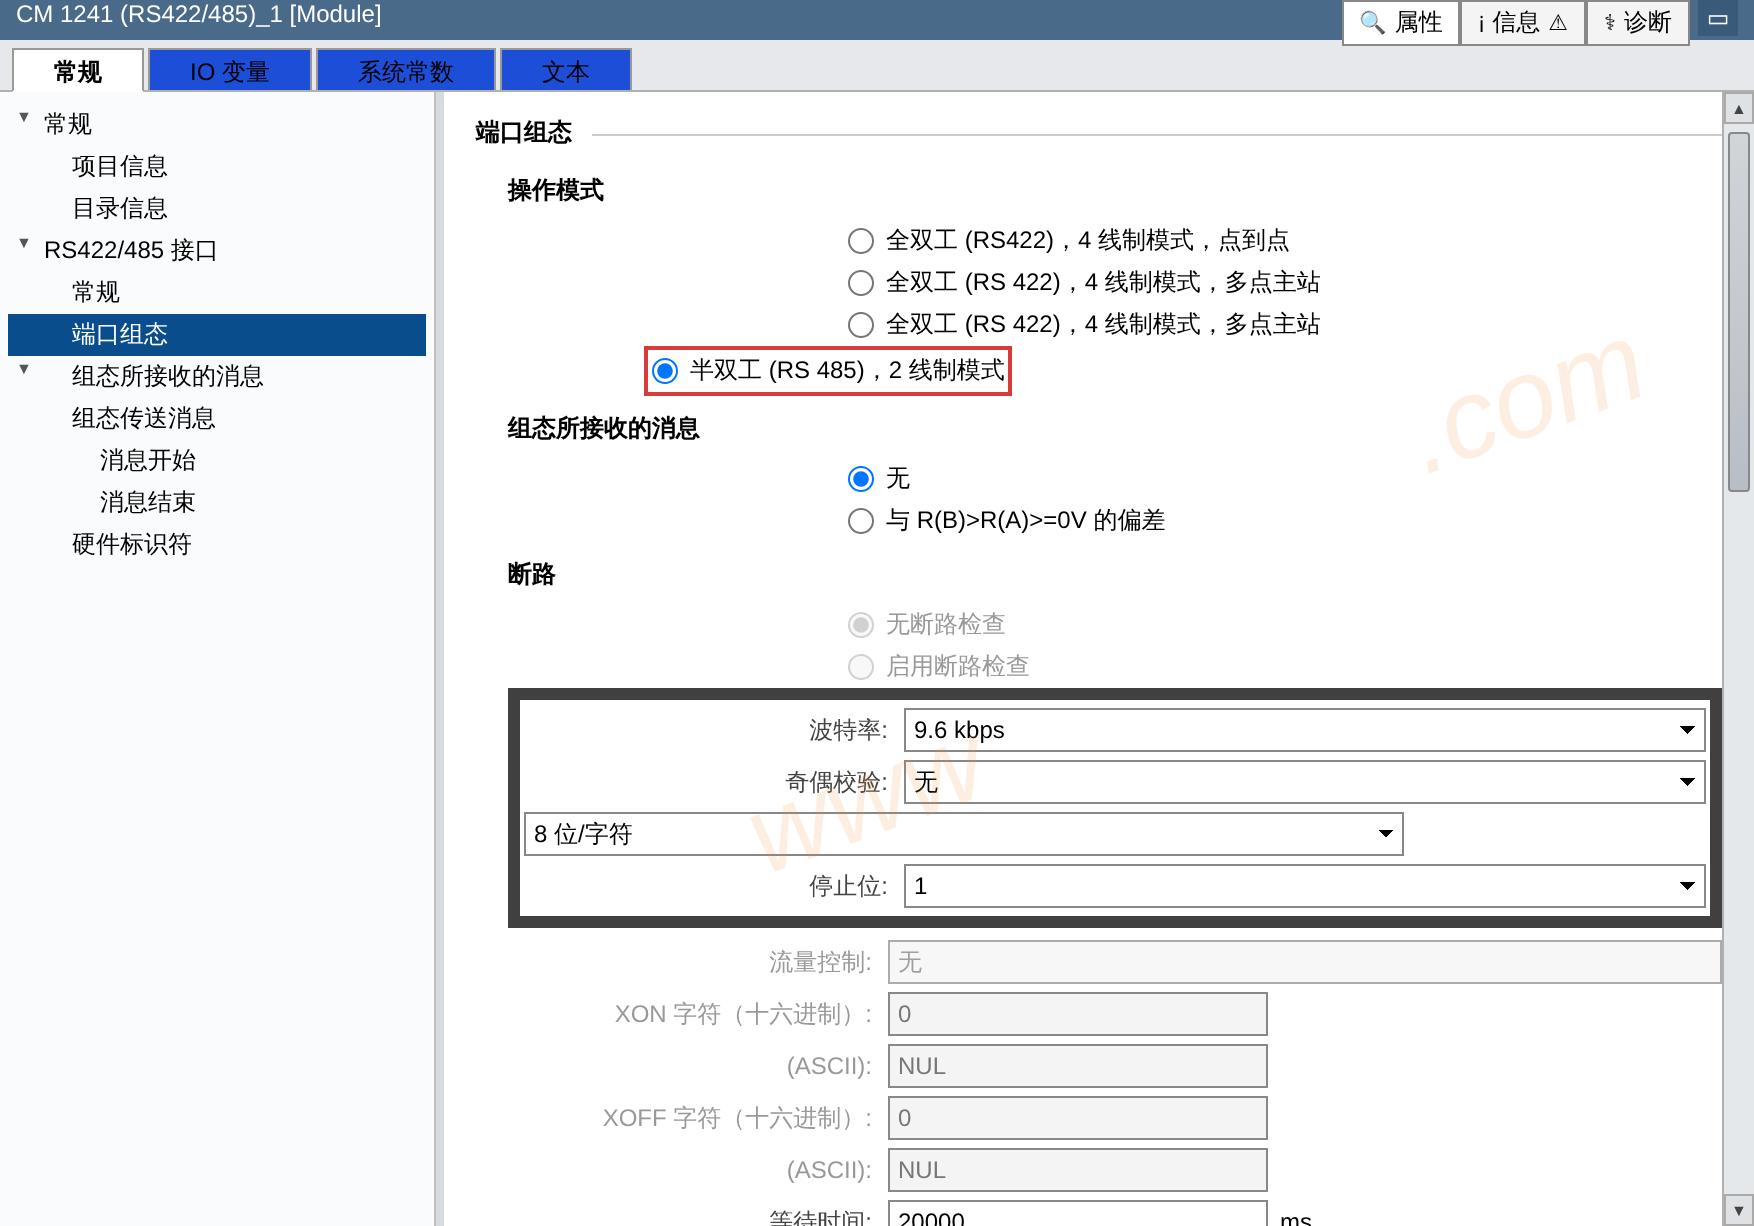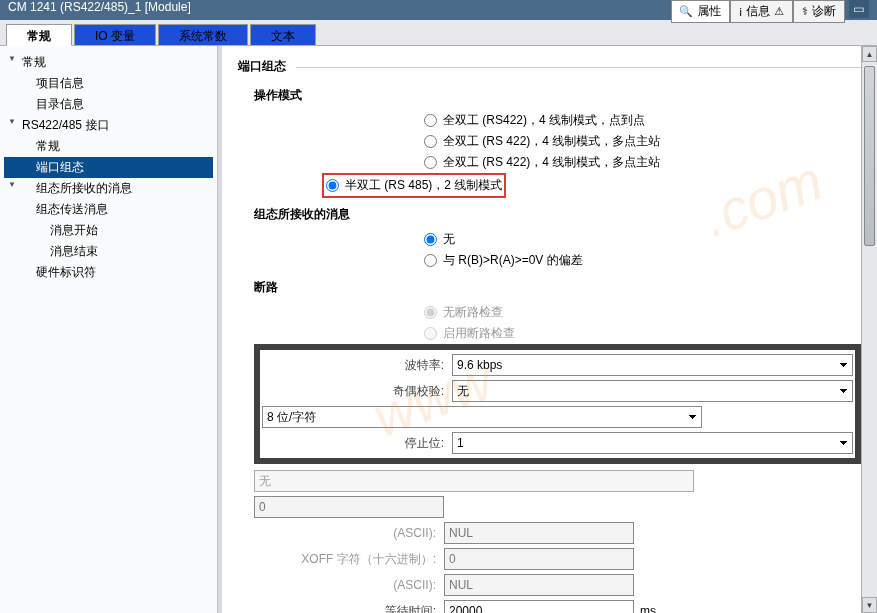--- a/index.html
+++ b/index.html
@@ -150,23 +150,25 @@
           </div>
     <div class="form-row">
             <select class="form-select"><option>8 位/字符</option></select>
           </div>
     <div class="form-row">
             <span class="form-label">停止位:</span>
             <select class="form-select"><option>1</option></select>
           </div>
    </div>
    <div class="form-row">
+          <span class="form-label disabled">流量控制:</span>
           <select class="form-select disabled" disabled=""><option>无</option></select>
         </div>
    <div class="form-row">
+          <span class="form-label disabled">XON 字符（十六进制）:</span>
           <input class="form-input small disabled" disabled="" value="0" style="">
         </div>
    <div class="form-row">
           <span class="form-label disabled">(ASCII):</span>
           <input class="form-input small disabled" disabled="" value="NUL" style="">
         </div>
    <div class="form-row">
           <span class="form-label disabled">XOFF 字符（十六进制）:</span>
           <input class="form-input small disabled" disabled="" value="0" style="">
         </div>

